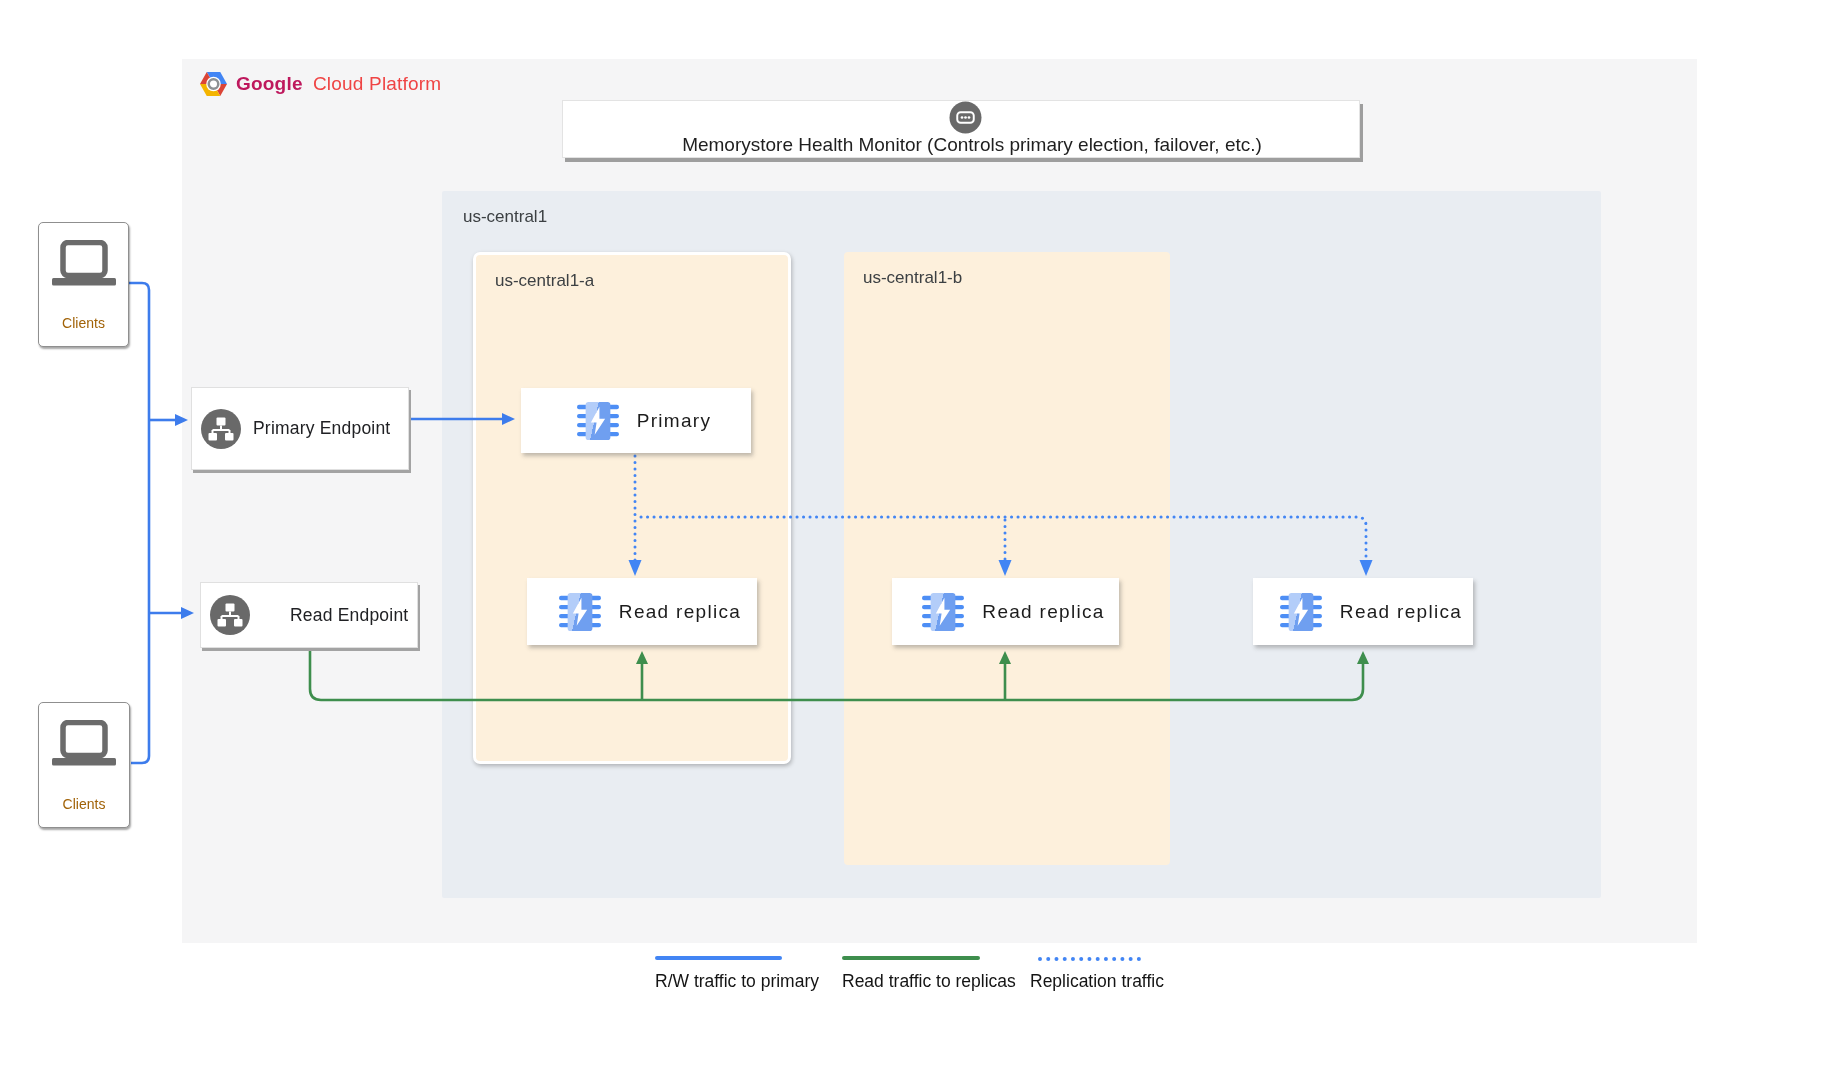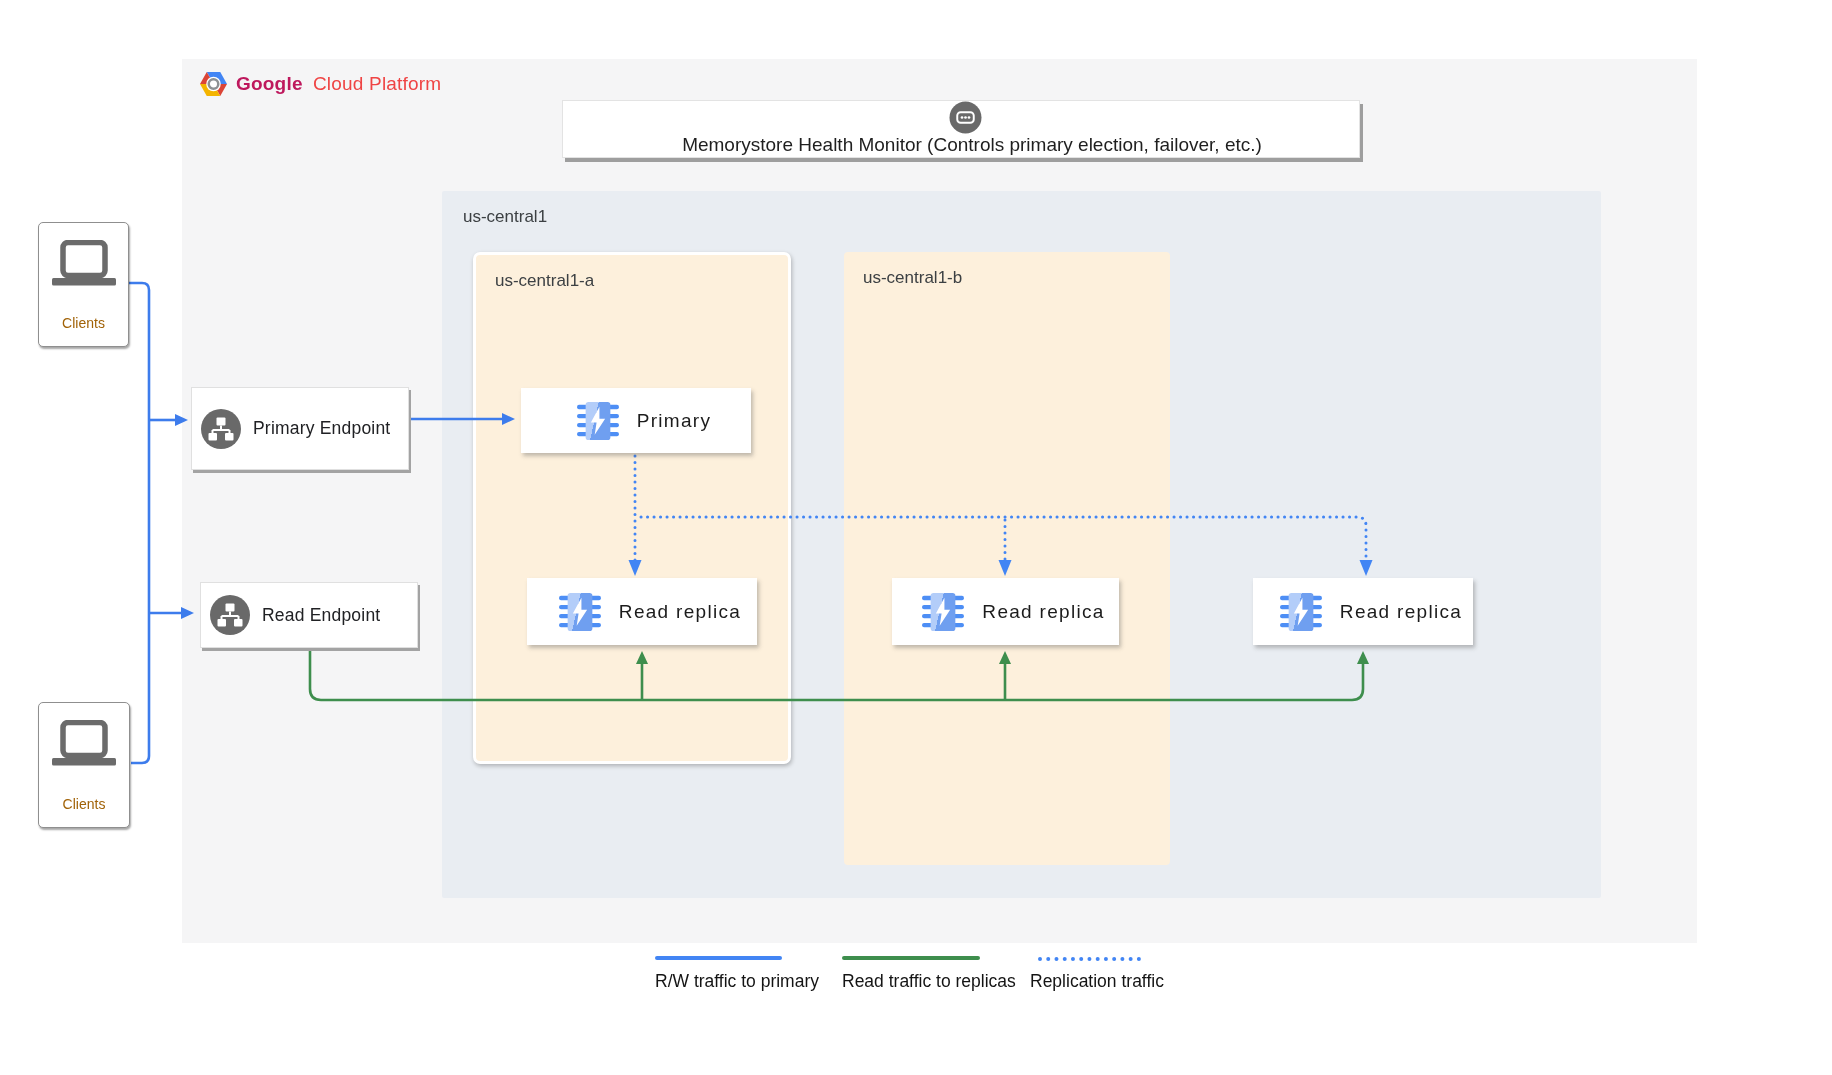--- a/index.html
+++ b/index.html
@@ -34,21 +34,21 @@
   .node-label{margin-left:18px;font-size:19px;color:#1c1c1c;letter-spacing:1.3px;white-space:nowrap;}
   .node-primary{left:521px;top:388px;width:230px;height:65px;}
   .node-replica-a{left:527px;top:578px;width:230px;height:67px;}
   .node-replica-b{left:892px;top:578px;width:227px;height:67px;}
   .node-replica-c{left:1253px;top:578px;width:220px;height:67px;}
   
   .endpoint{background:#fff;border:1px solid #e0e0e0;box-shadow:2px 3px 0 #a3a3a3;
     display:flex;align-items:center;padding-left:9px;box-sizing:border-box;}
   .endpoint-label{margin-left:12px;font-size:17.5px;color:#202124;letter-spacing:.2px;white-space:nowrap;}
   .endpoint-primary{left:191px;top:387px;width:218px;height:83px;}
-  .endpoint-read{left:200px;top:582px;width:218px;height:66px;}
+  .endpoint-read{left:200px;top:582px;width:218px;height:66px;gap:28px;}
   
   .clients{background:#fff;border:1.5px solid #8f8f8f;border-radius:5px;
     box-shadow:1px 2px 2px rgba(0,0,0,.35);box-sizing:border-box;}
   .clients-top{left:38px;top:222px;width:91px;height:125px;}
   .clients-bottom{left:38px;top:702px;width:92px;height:126px;}
   .clients .laptop{position:absolute;left:50%;transform:translateX(-50%);top:17px;}
   .clients-label{position:absolute;left:0;right:0;bottom:15px;text-align:center;
     font-size:14px;color:#a16207;}
   
   .wires{left:0;top:0;width:1832px;height:1075px;pointer-events:none;}

